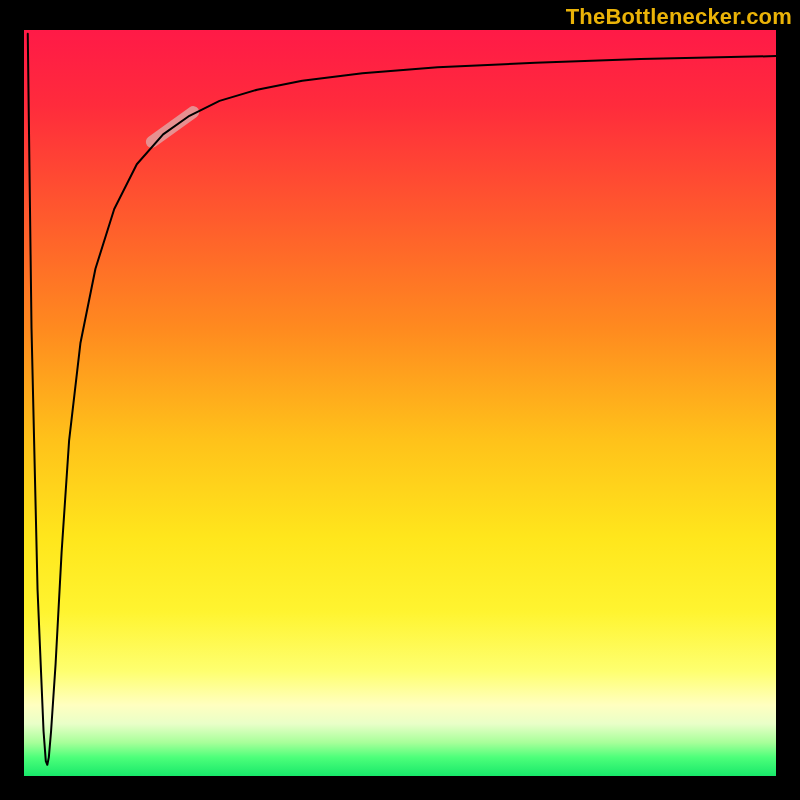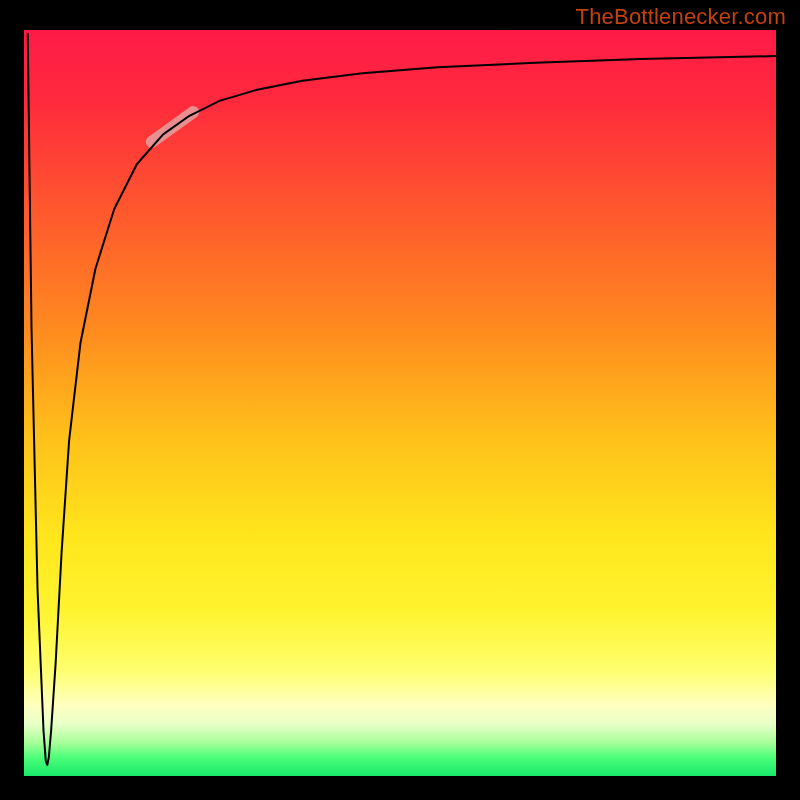--- a/index.html
+++ b/index.html
@@ -13,25 +13,25 @@
   }
   .frame {
     position: relative;
     width: 800px;
     height: 800px;
     background: #000;
   }
   .attribution {
     position: absolute;
     top: 4px;
-    right: 14px;
-    color: #c2410c;
+    right: 8px;
+    color: #eab308;
     font-size: 22px;
     letter-spacing: 0.2px;
-    font-weight: 400;
+    font-weight: 700;
   }
   .plot-wrap {
     position: absolute;
     left: 24px;
     top: 30px;
     width: 752px;
     height: 746px;
   }
   svg {
     display: block;

